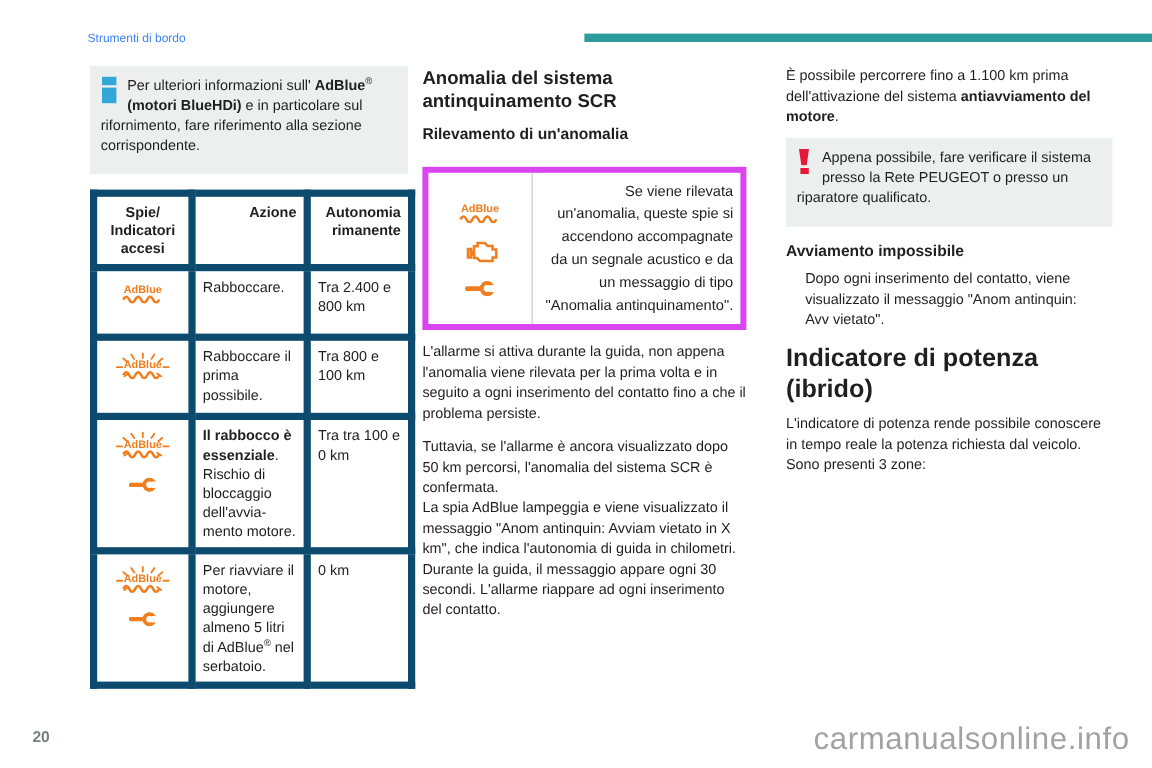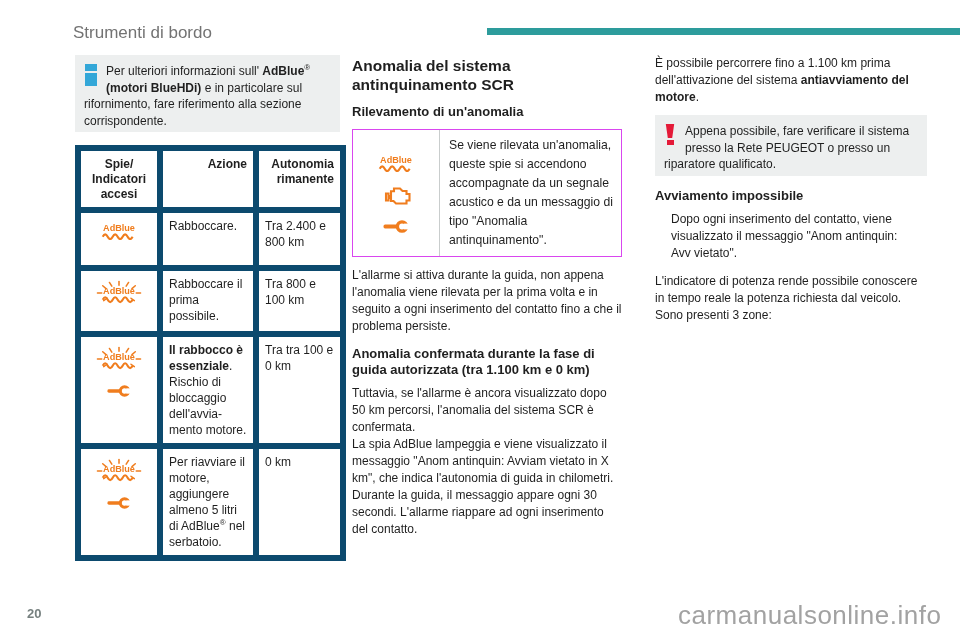--- a/index.html
+++ b/index.html
@@ -1,34 +1,34 @@
 <!DOCTYPE html>
 <html><head>
 <meta charset="utf-8">
 <style>
   html,body{margin:0;padding:0;}
   body{
     position:relative;width:960px;height:640px;overflow:hidden;background:#ffffff;
     font-family:"Liberation Sans","DejaVu Sans",sans-serif;color:#1f1f1f;
     font-size:12px;line-height:17px;
   }
-  .hdr-text{position:absolute;left:73px;top:24px;font-size:17px;color:#737373;}
+  .hdr-text{position:absolute;left:73px;top:24px;font-size:10px;color:#3b82f6;}
   .accent-bar{position:absolute;left:487px;top:28px;width:473px;height:7px;background:#2d9c9c;}
 
   .col{position:absolute;top:55px;}
   #col1{left:75px;width:265px;}
   #col2{left:352px;width:270px;}
   #col3{left:655px;width:272px;}
 
   p{margin:0;}
   b{font-weight:bold;}
   sup{font-size:8px;vertical-align:super;line-height:0;}
 
   
-  .notebox{background:#edefef;padding:8px 8px 3px 9px;font-size:12px;line-height:16.5px;}
+  .notebox{background:#edefef;padding:8px 8px 16px 9px;font-size:12px;line-height:16.5px;}
   .icon-float{float:left;margin:1px 9px 0 1px;}
   .i-icon{width:12px;}
   .i-dot{width:12px;height:7px;background:#33a7d8;}
   .i-stem{width:12px;height:13px;background:#33a7d8;margin-top:2px;}
   .excl-icon{width:11px;}
   .excl-bar{width:10px;height:14px;background:#e41a38;clip-path:polygon(8% 0,92% 0,72% 100%,28% 100%);}
   .excl-dot{width:7px;height:5px;background:#e41a38;margin:2px auto 0;}
 
   
   table.spie{border-collapse:collapse;margin-top:13px;width:265px;font-size:12px;line-height:16px;table-layout:fixed;}
@@ -37,25 +37,25 @@
   .spie th.c1{text-align:center;}
   .spie td.c1{text-align:center;padding-top:9px;}
   .cell-icons{display:flex;flex-direction:column;align-items:center;gap:14px;}
 
   
   .h-big{font-size:21px;line-height:26px;font-weight:bold;margin:0 0 7px;}
   .h-med{font-size:15.5px;line-height:19px;font-weight:bold;margin:1px 0 10px;}
   .h-sub{font-size:13px;line-height:16px;font-weight:bold;}
 
   
-  .lampbox{border:1px solid #d946ef;display:flex;margin:2px 0 10px;}
+  .lampbox{border:5px solid #d946ef;display:flex;margin:2px 0 10px;text-align:right;}
   .lamp-col{width:86px;border-right:1px solid #c9cdcd;display:flex;flex-direction:column;align-items:center;justify-content:center;gap:12px;padding:9px 0;}
   .lamp-text{flex:1;padding:6px 6px 6px 9px;font-size:12.2px;line-height:19px;}
 
-  #col2 .h-sub.a{margin:0 0 9px;}
+  #col2 .h-sub.a{margin:0 0 19px;}
   #col2 .p1{margin:0 0 11px;}
   #col2 .notebox{margin:0 0 13px;}
   #col2 .h-sub.b{margin:0 0 7px;}
 
   #col3 .p1{margin:0 0 9px;}
   #col3 .warn1{margin:0 0 12px;}
   #col3 .h-sub{margin:0 0 7px;}
   #col3 .p2{margin:0 16px 11px;}
   #col3 .warn2{margin:0 0 13px;}
 
@@ -197,39 +197,39 @@
       <svg width="26" height="13" viewBox="0 0 26 13">
           <use href="#wrench-base"></use>
         </svg>
     </div>
     <div class="lamp-text">Se viene rilevata un'anomalia, queste spie si accendono accompagnate da un segnale acustico e da un messaggio di tipo "Anomalia antinquinamento".</div>
   </div>
 
   <p class="p1">L'allarme si attiva durante la guida, non appena l'anomalia viene rilevata per la prima volta e in seguito a ogni inserimento del contatto fino a che il problema persiste.</p>
 
 
-  <div class="h-sub b">Anomalia confermata durante la fase di guida autorizzata (tra 1.100 km e 0 km)</div>
   <p>Tuttavia, se l'allarme è ancora visualizzato dopo 50 km percorsi, l'anomalia del sistema SCR è confermata.</p>
   <p>La spia AdBlue lampeggia e viene visualizzato il messaggio "Anom antinquin: Avviam vietato in X km", che indica l'autonomia di guida in chilometri.</p>
   <p>Durante la guida, il messaggio appare ogni 30 secondi. L'allarme riappare ad ogni inserimento del contatto.</p>
 </div>
 
 <div id="col3" class="col">
   <p class="p1"><span>È possibile percorrere fino a 1.100 km prima dell'attivazione del sistema </span><b>antiavviamento del motore</b><span>.</span></p>
 
   <div class="notebox warn1">
     <span class="icon-float excl-icon">
       <span class="excl-bar" style="display:block"></span>
         <span class="excl-dot" style="display:block"></span>
     </span>
     <span>Appena possibile, fare verificare il sistema presso la Rete PEUGEOT o presso un riparatore qualificato.</span>
   </div>
 
   <div class="h-sub">Avviamento impossibile</div>
   <p class="p2">Dopo ogni inserimento del contatto, viene visualizzato il messaggio "Anom antinquin: Avv vietato".</p>
 
 
+  <div class="h-big">Indicatore di potenza (ibrido)</div>
   <p>L'indicatore di potenza rende possibile conoscere in tempo reale la potenza richiesta dal veicolo.</p>
   <p>Sono presenti 3 zone:</p>
 </div>
 
 <div class="pagenum">20</div>
 <div class="watermark">carmanualsonline.info</div>
 
 </body></html>

